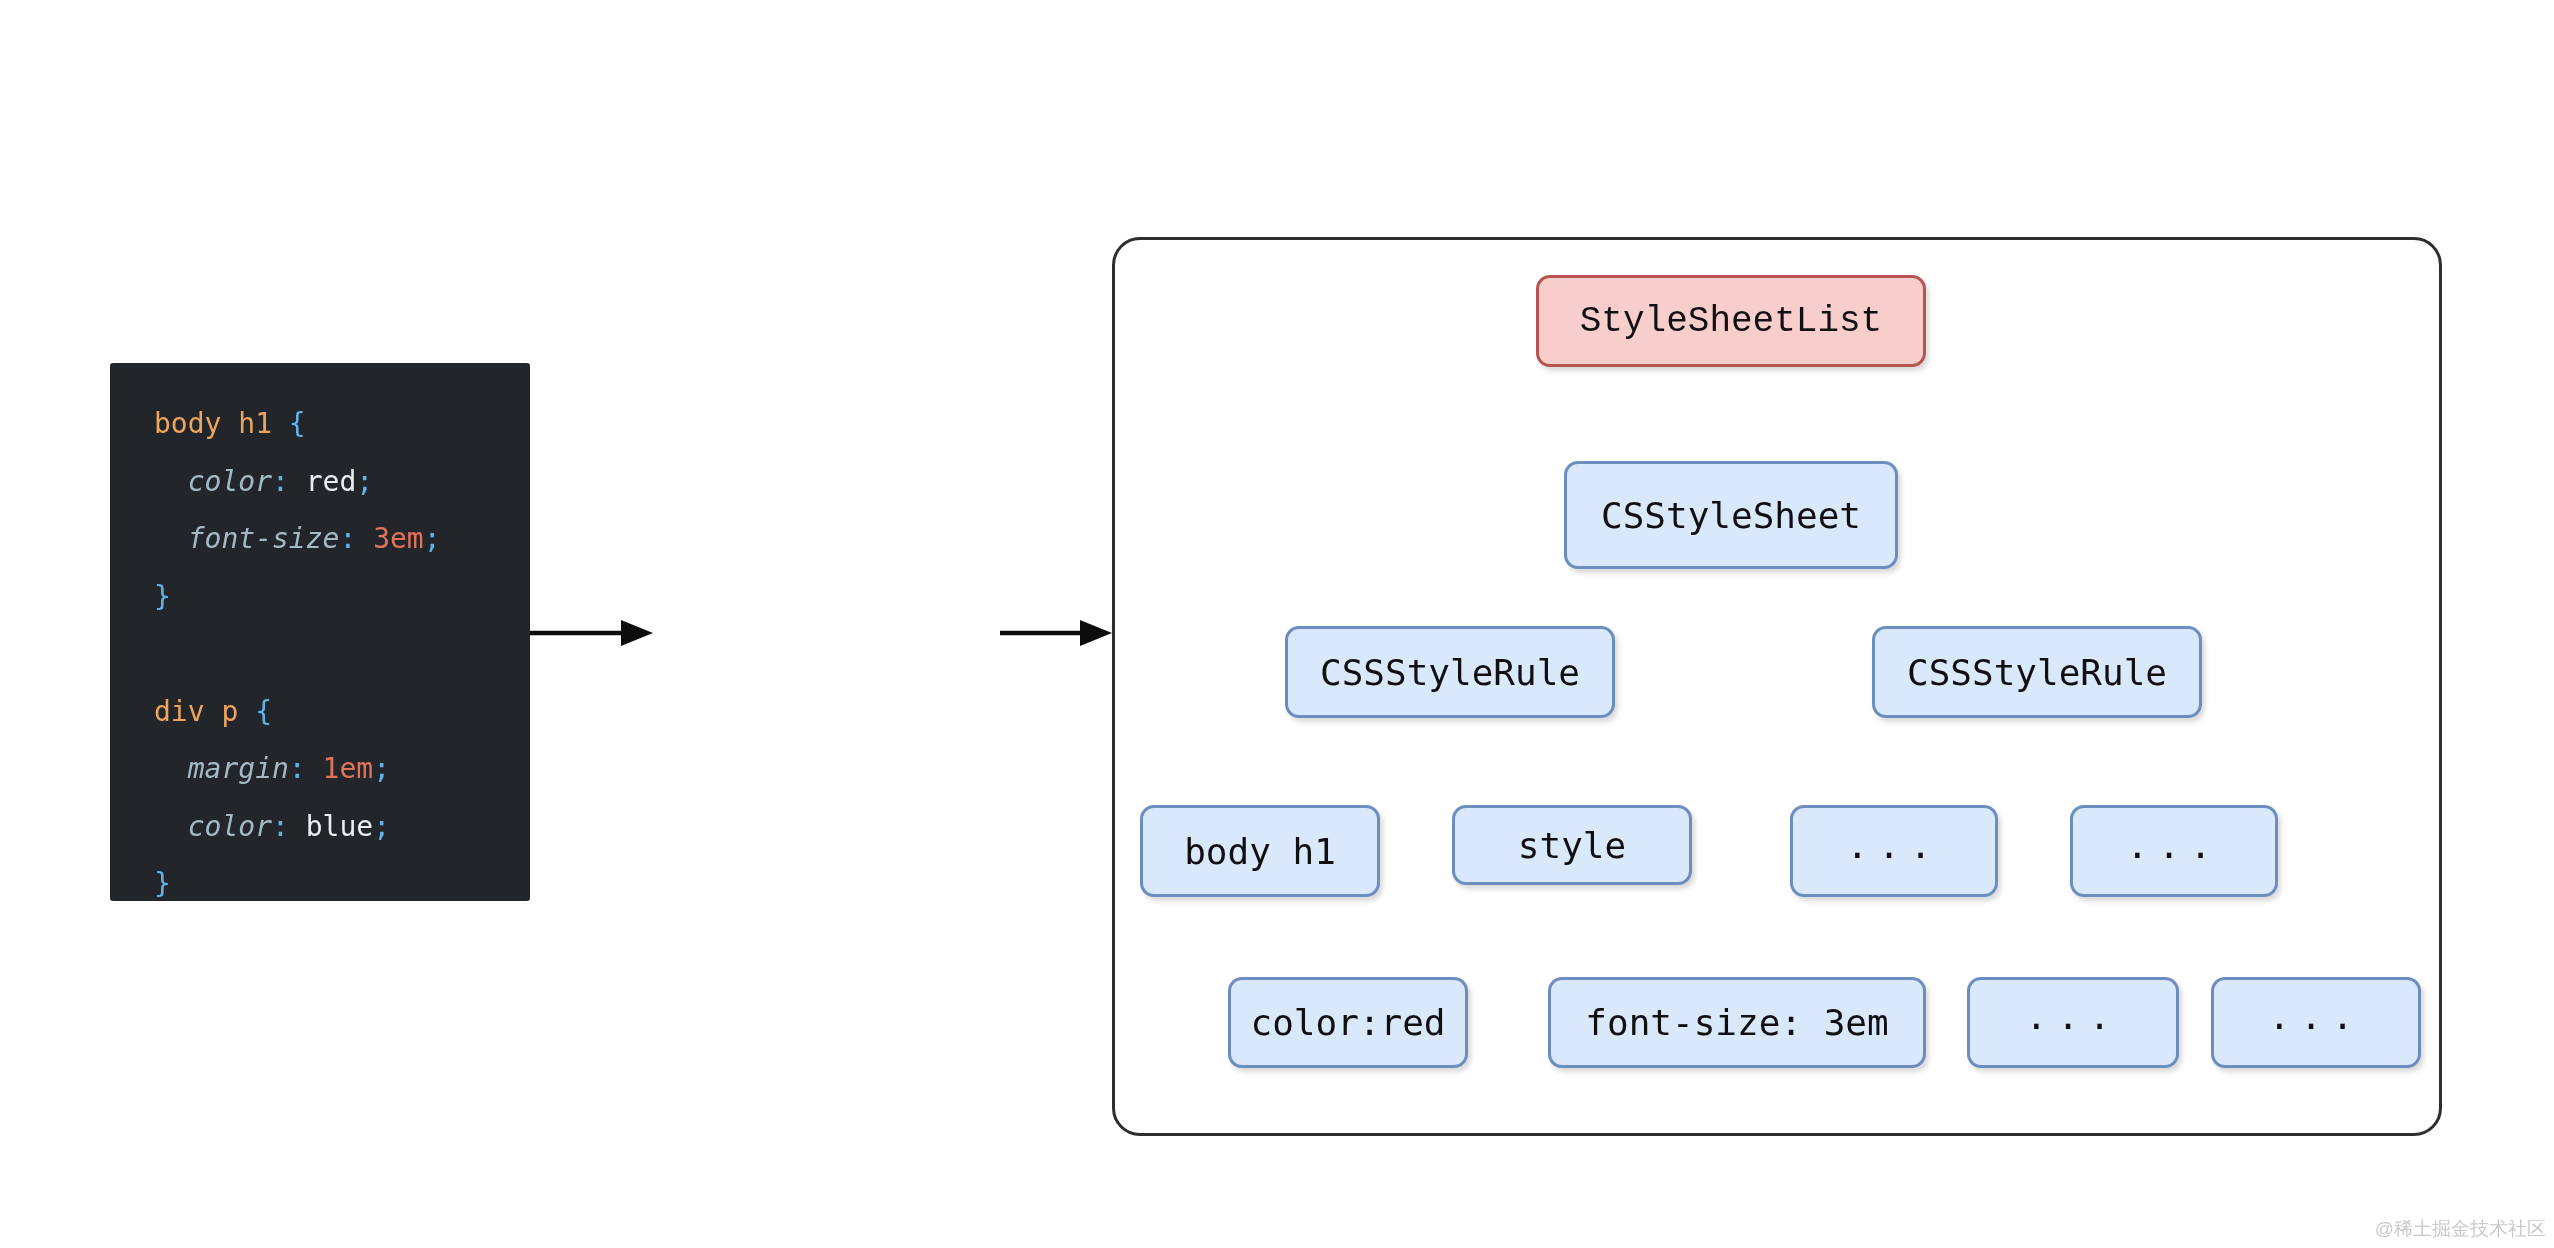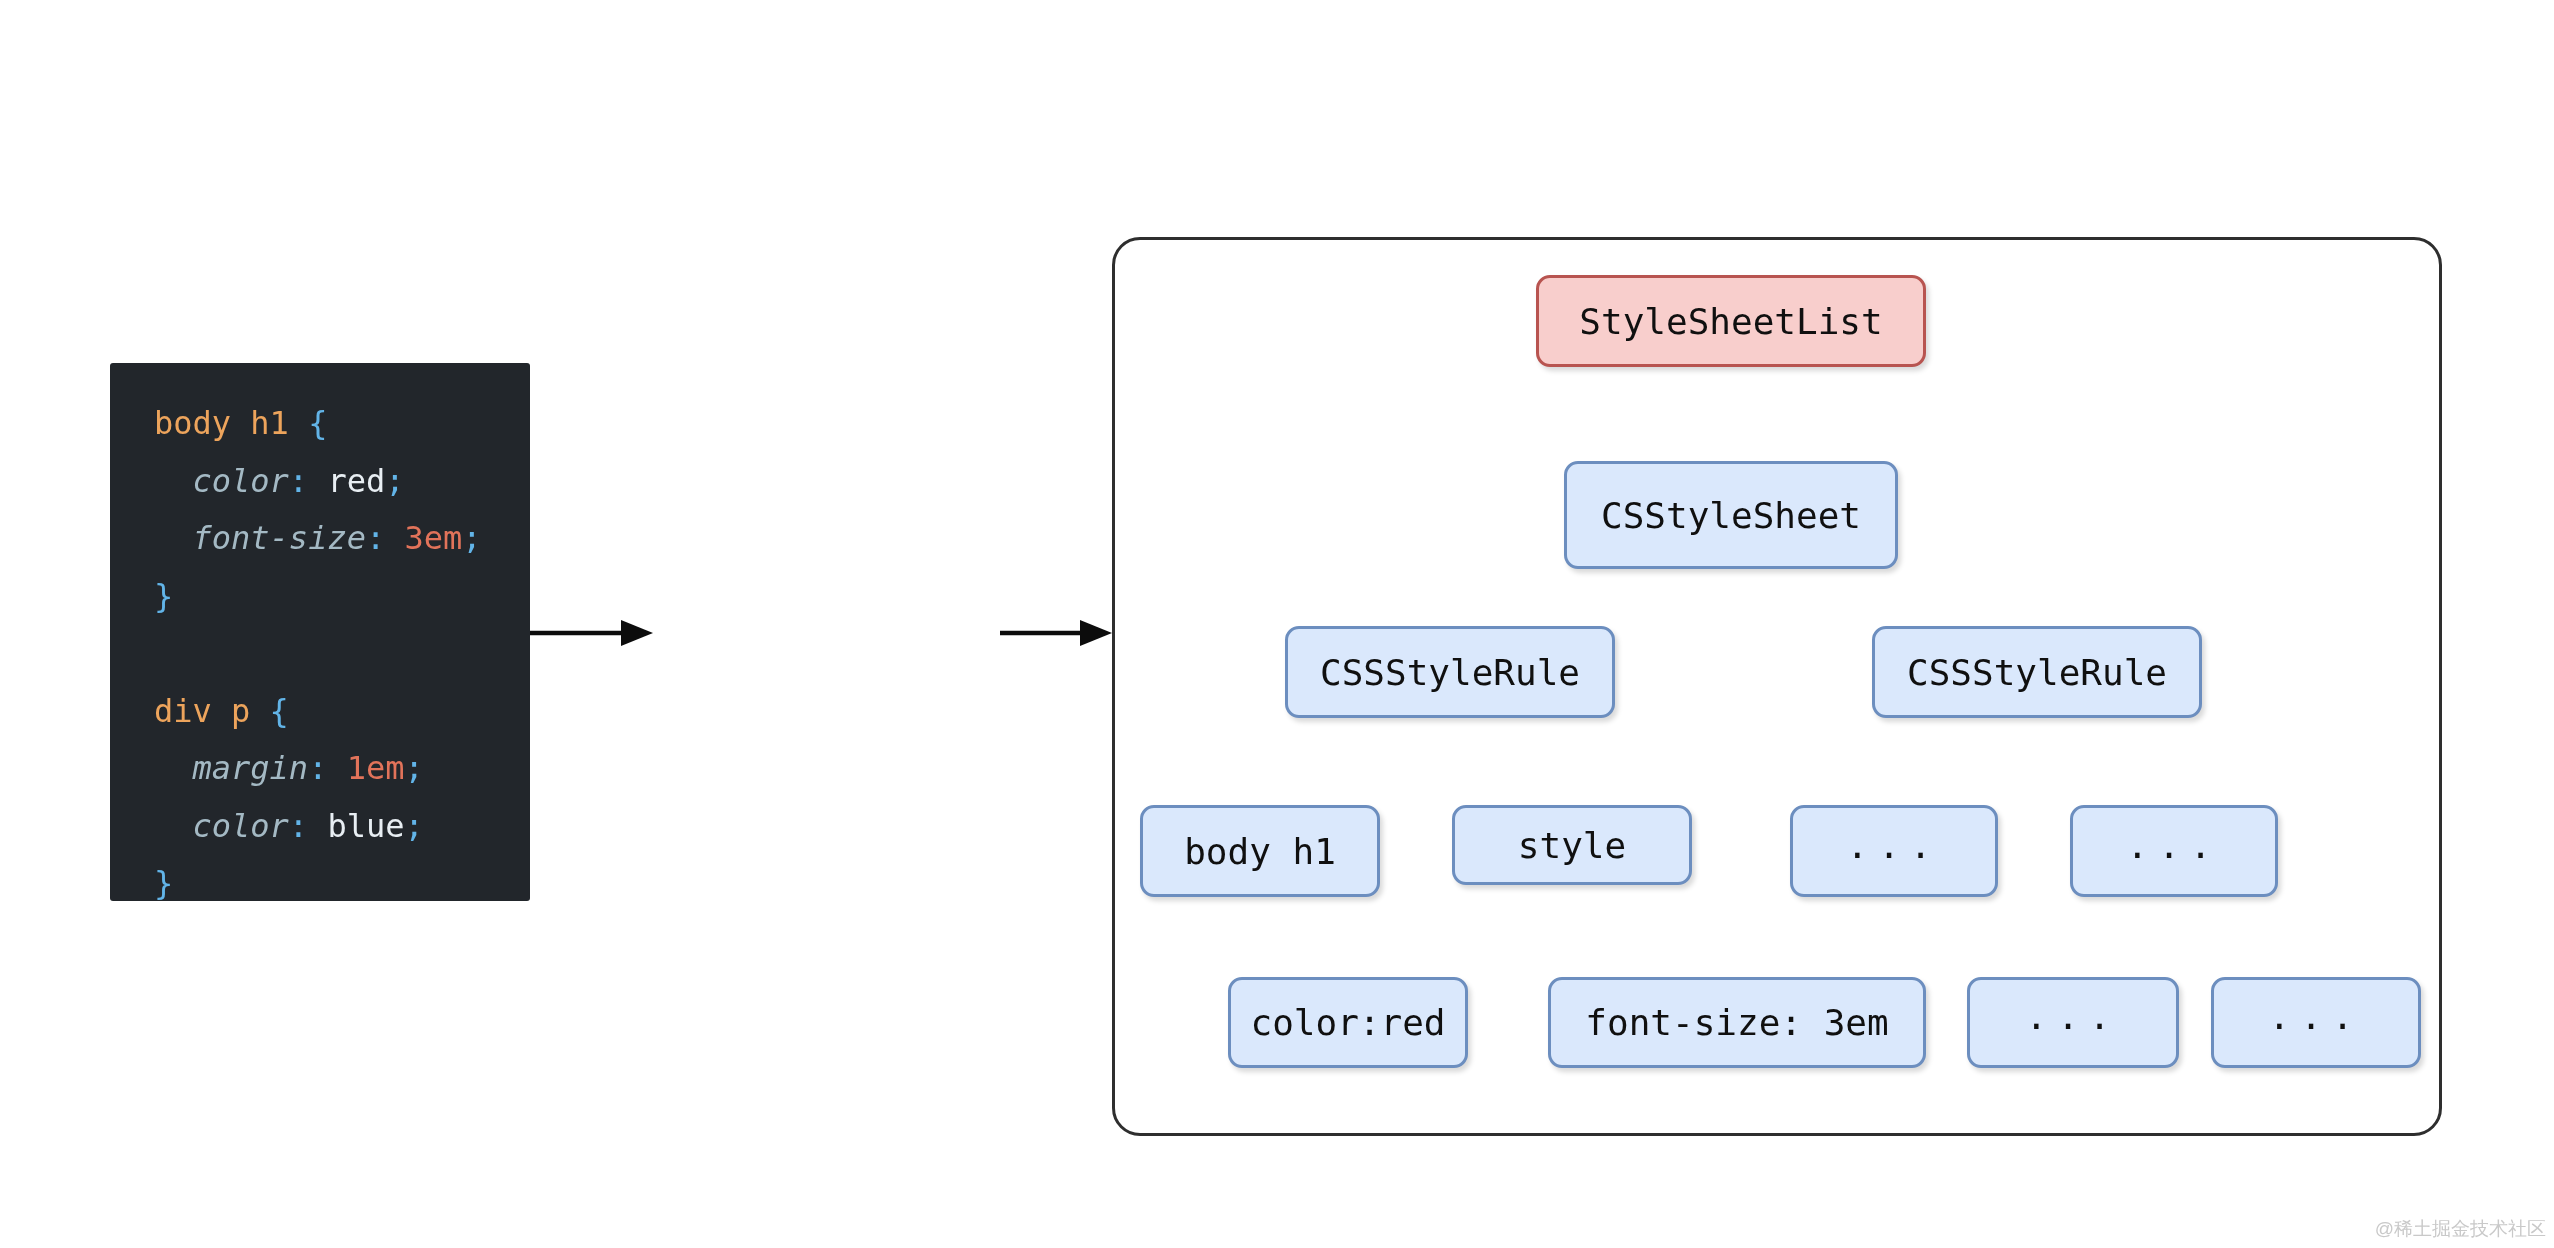--- a/index.html
+++ b/index.html
@@ -16,21 +16,21 @@
   }
   #connector-layer{position:absolute; left:0; top:0; width:2554px; height:1248px;}
   .edge{fill:none; stroke:var(--edge); stroke-width:3.5px;}
   .arrow-line{stroke:var(--edge); stroke-width:4.5px;}
   .arrow-head{fill:var(--edge); stroke:none;}
 
   
   #code-panel{
     position:absolute; left:110px; top:363px; width:420px; height:538px;
     background:var(--code-bg); border-radius:3px; box-sizing:border-box;
-    padding:32px 8px 0 44px; font-size:32px; line-height:57.5px;
+    padding:32px 8px 0 44px; font-size:28px; line-height:57.5px;
     white-space:pre; color:var(--tok-val);
   }
   .code-line{height:57.5px;}
   .tok-sel{color:var(--tok-sel);}
   .tok-punc{color:var(--tok-punc);}
   .tok-prop{color:var(--tok-prop);font-style:italic;}
   .tok-val{color:var(--tok-val);}
   .tok-num{color:var(--tok-num);}
 
   
@@ -50,21 +50,21 @@
     border:3.5px solid var(--container-border); border-radius:28px;
   }
 
   .tree-node{
     position:absolute; box-sizing:border-box; border-radius:14px;
     display:flex; align-items:center; justify-content:center;
     font-size:36px; color:#101010; white-space:pre;
     box-shadow:3px 4px 5px rgba(0,0,0,0.15);
   }
   .tree-node.blue{background:var(--node-blue-fill); border:3px solid var(--node-blue-border);}
-  .tree-node.pink{background:var(--node-pink-fill); border:3px solid var(--node-pink-border);}
+  .tree-node.pink{background:var(--node-pink-fill); border:3px solid var(--node-pink-border);font-family:Liberation Mono, monospace;}
   .tree-node .ellipsis{letter-spacing:10px; transform:translateY(-6px);}
 
   #watermark{
     position:absolute; right:8px; bottom:6px; color:var(--watermark);
     font-size:19px; font-family:"Liberation Sans","DejaVu Sans",sans-serif;
   }
 </style>
 </head>
 <body>
 

